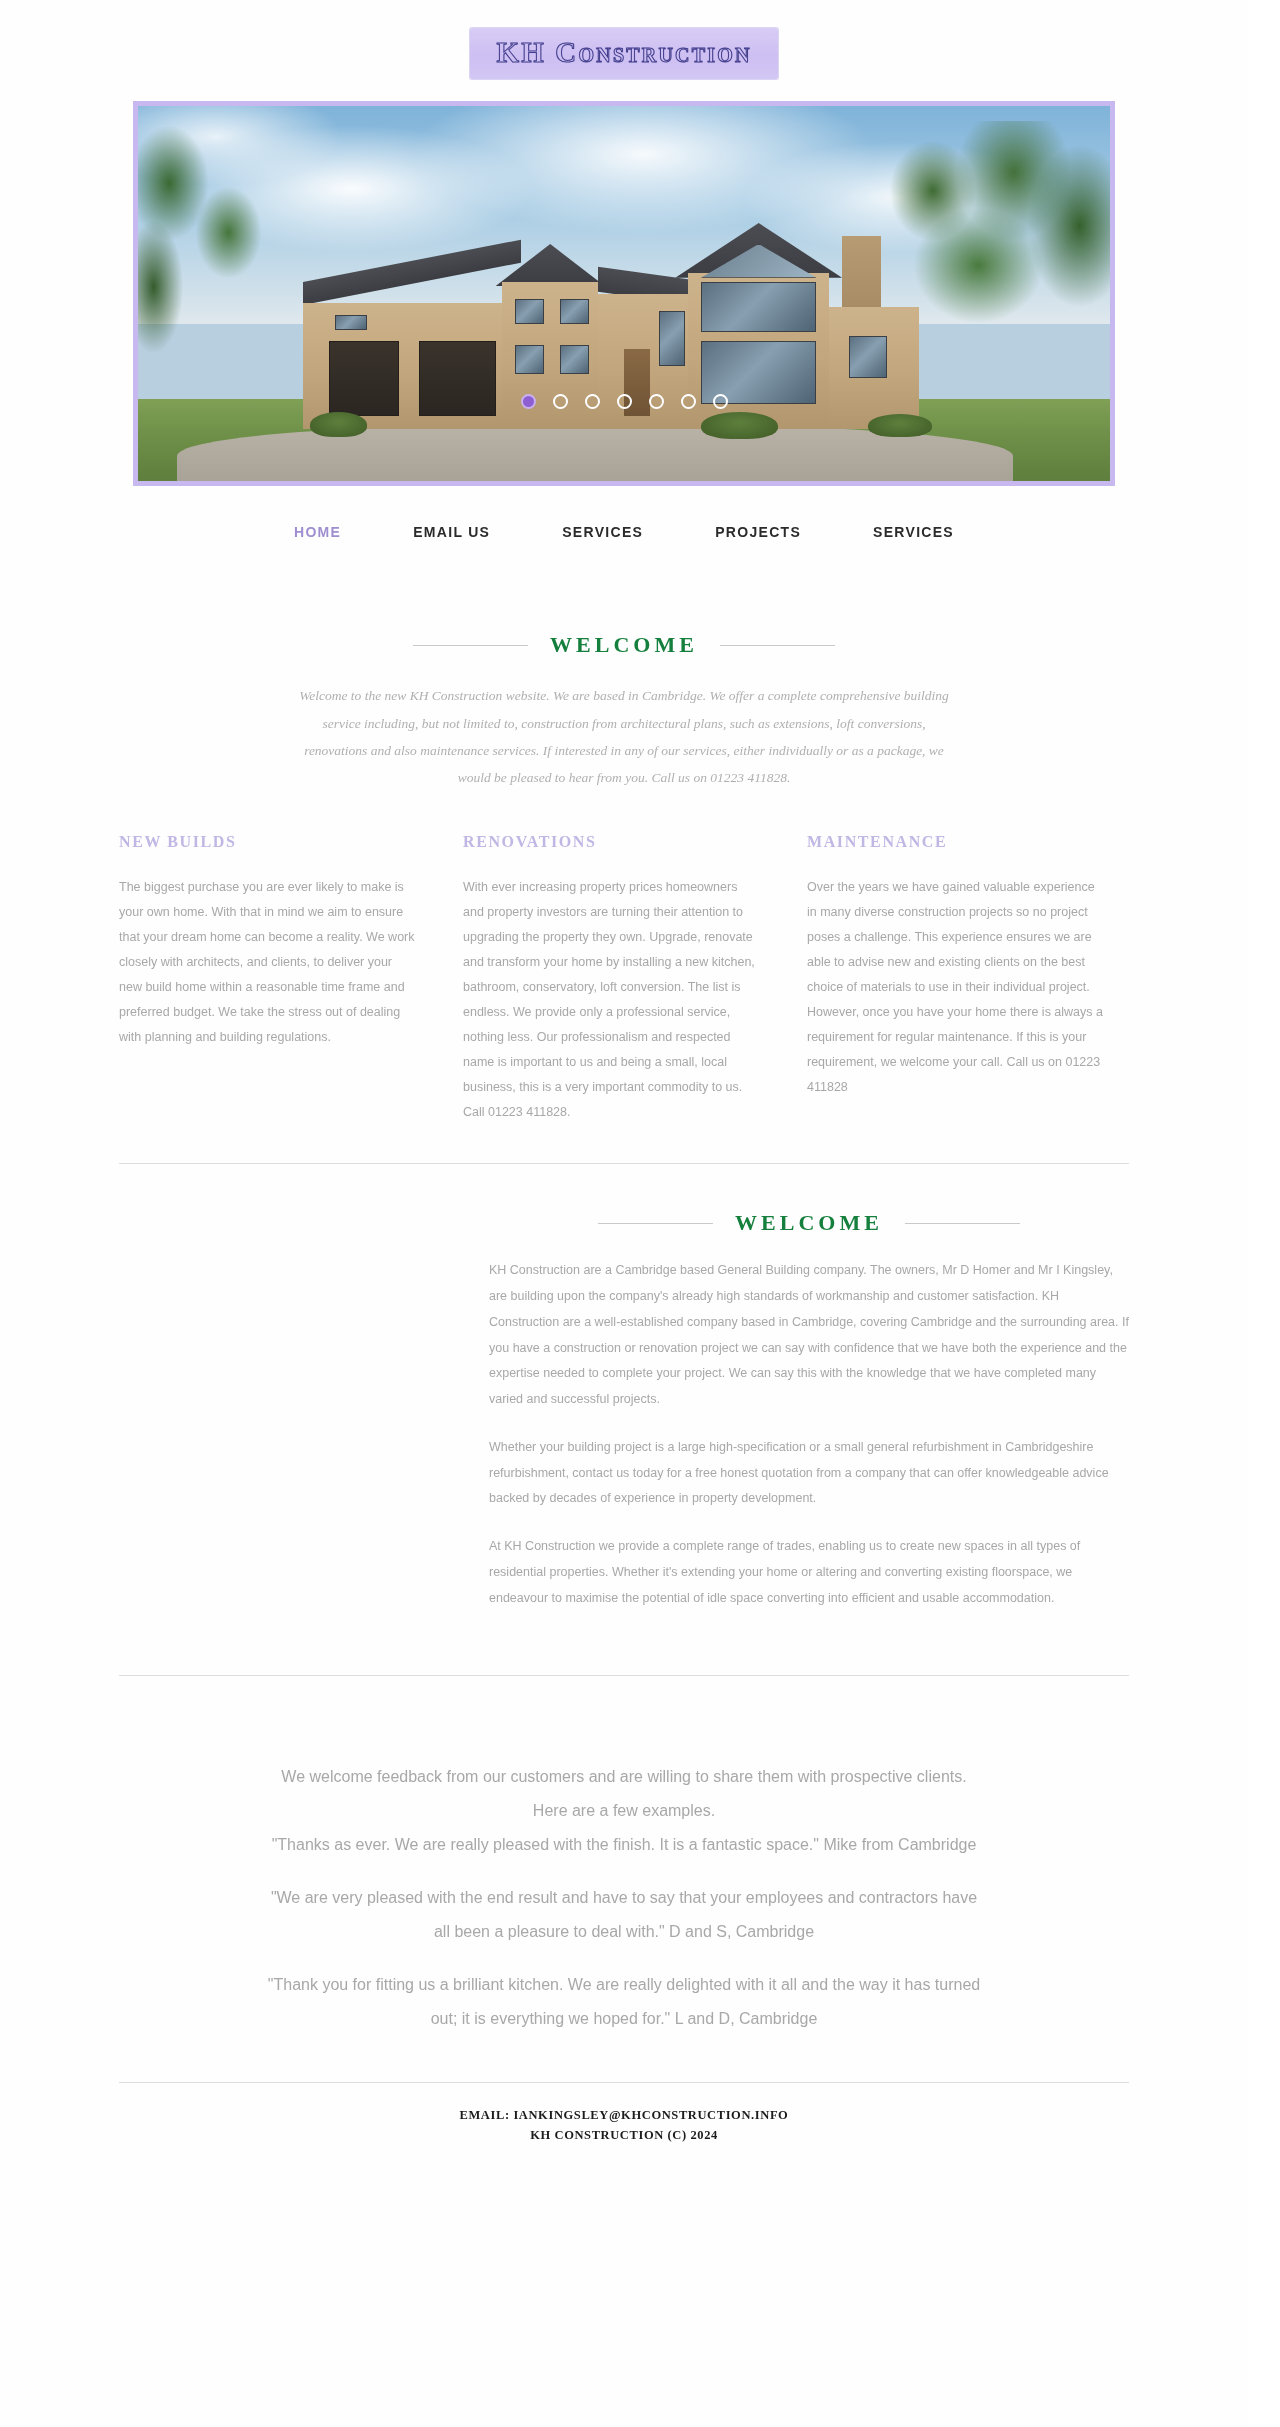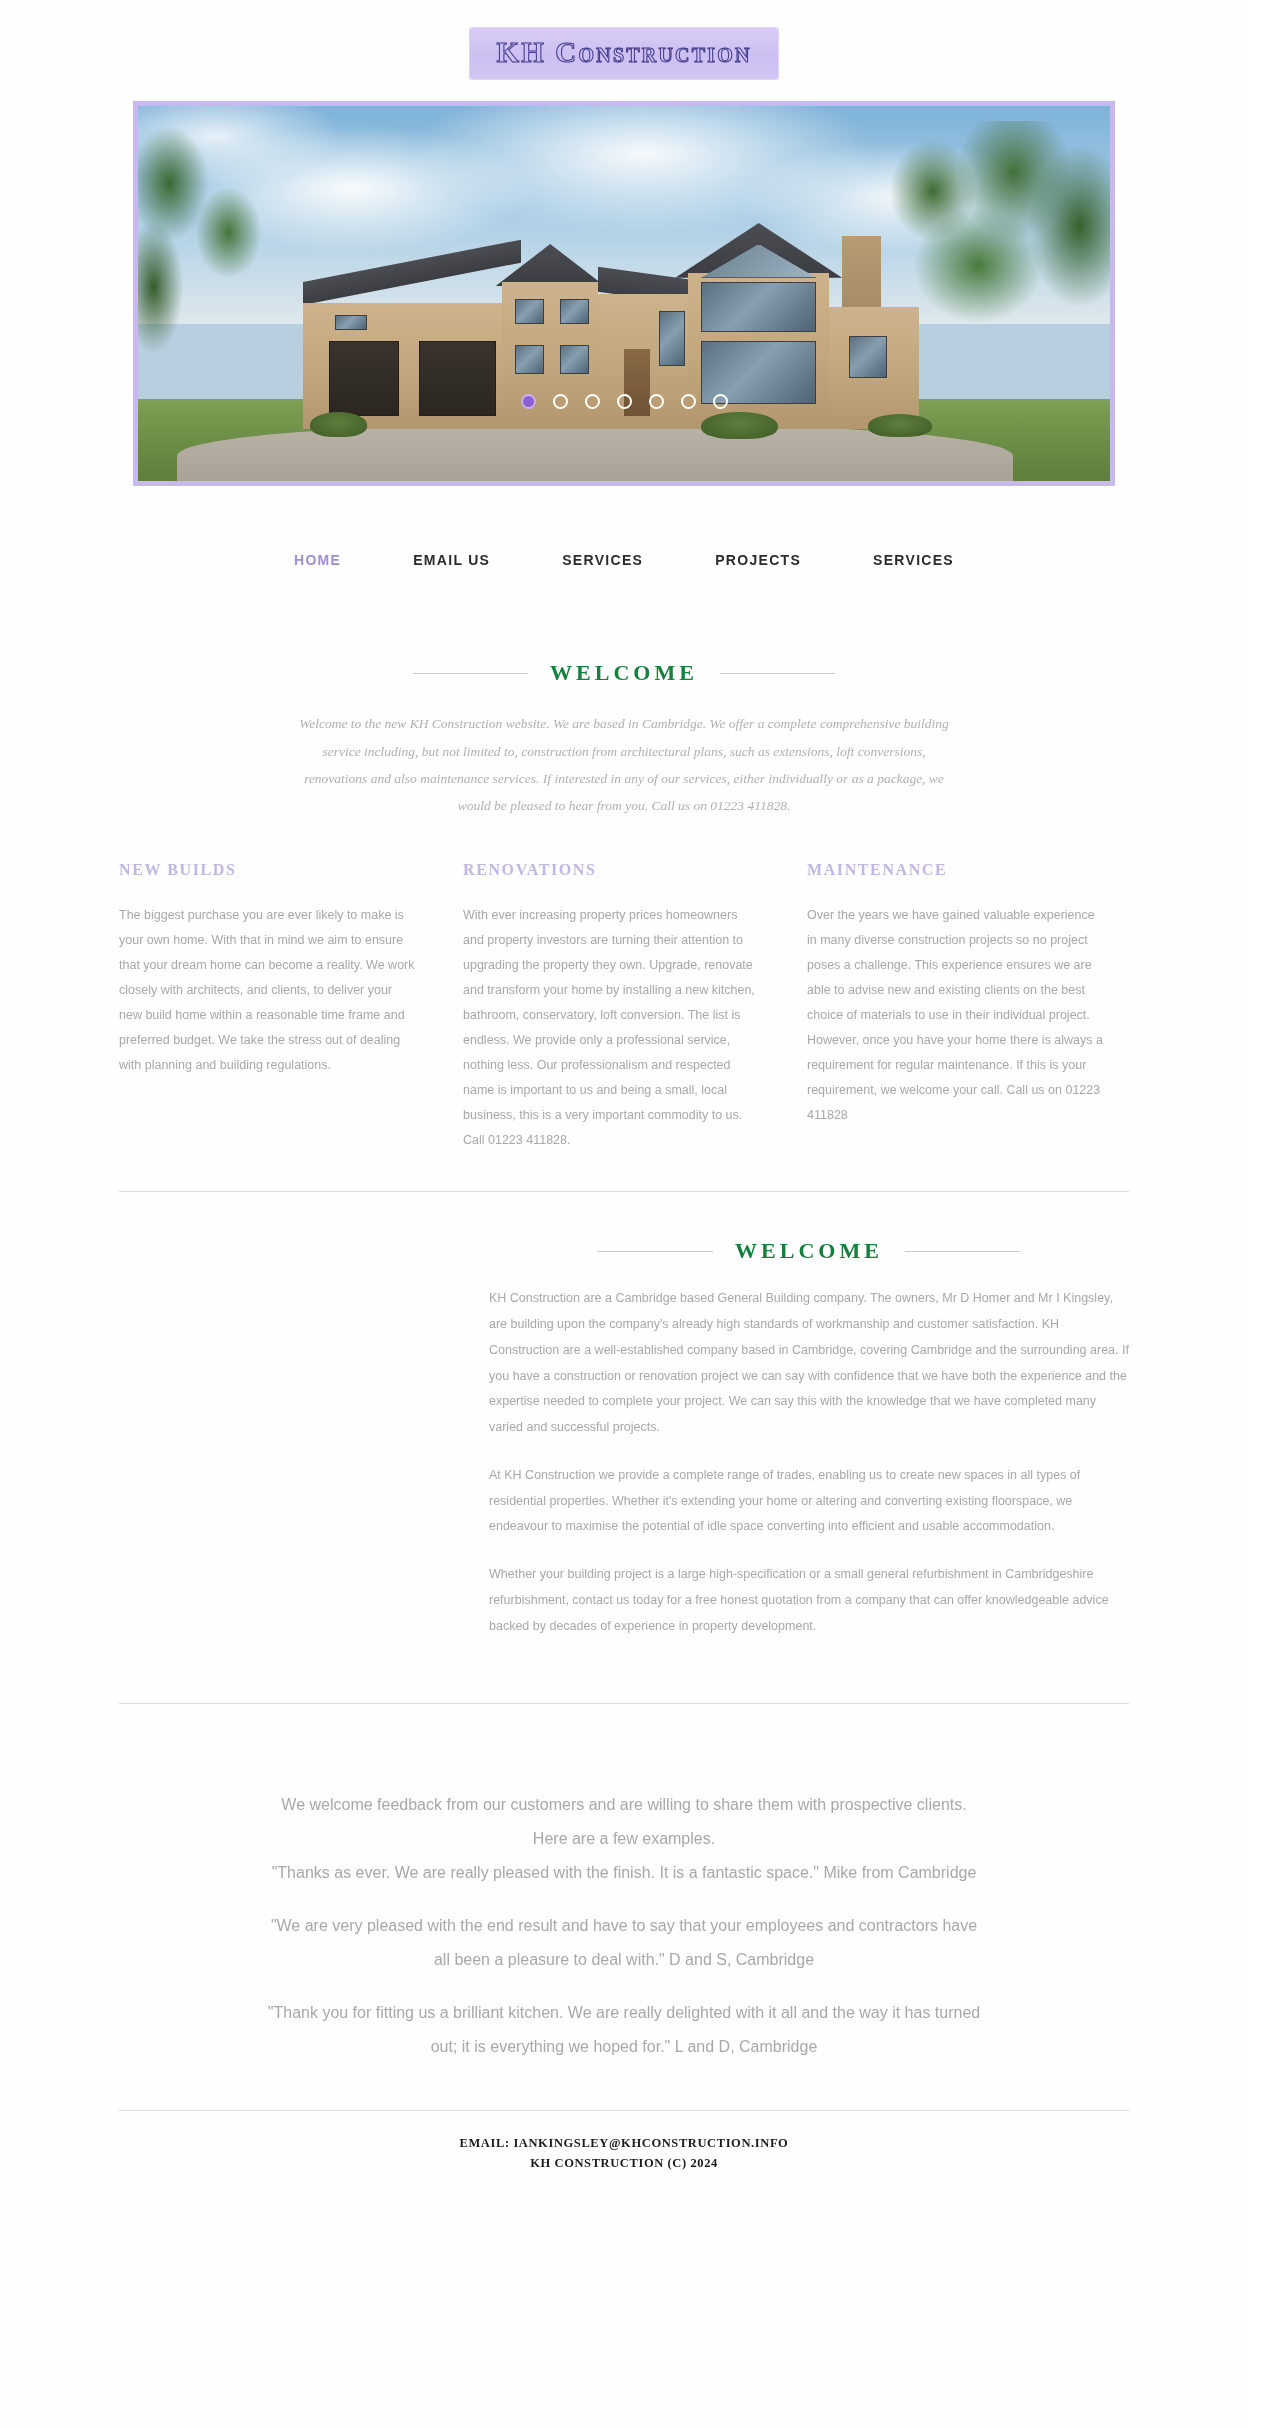--- a/index.html
+++ b/index.html
@@ -157,21 +157,21 @@
     background: transparent;
     cursor: pointer;
   }
   .dot.active {
     background: #8e5fd3;
     border-color: #c9b0ee;
   }
 
   
   .main-nav {
-    margin-top: 60px;
+    margin-top: 32px;
     display: flex;
     justify-content: center;
     gap: 0;
   }
   .nav-item {
     font-family: "Liberation Sans", sans-serif;
     font-size: 14px;
     font-weight: 700;
     letter-spacing: 1.3px;
     color: #2b2b2b;
@@ -401,22 +401,22 @@
   <section class="about-section">
     <div class="about-left"></div>
     <div class="about-right">
       <div class="section-heading">
         <span class="rule"></span>
         <span class="title">WELCOME</span>
         <span class="rule"></span>
       </div>
       <div class="about-copy">
         <p>KH Construction are a Cambridge based General Building company. The owners, Mr D Homer and Mr I Kingsley, are building upon the company's already high standards of workmanship and customer satisfaction. KH Construction are a well-established company based in Cambridge, covering Cambridge and the surrounding area. If you have a construction or renovation project we can say with confidence that we have both the experience and the expertise needed to complete your project. We can say this with the knowledge that we have completed many varied and successful projects.</p>
+        <p>Whether your building project is a large high-specification or a small general refurbishment in Cambridgeshire refurbishment, contact us today for a free honest quotation from a company that can offer knowledgeable advice backed by decades of experience in property development.</p>
         <p>At KH Construction we provide a complete range of trades, enabling us to create new spaces in all types of residential properties. Whether it's extending your home or altering and converting existing floorspace, we endeavour to maximise the potential of idle space converting into efficient and usable accommodation.</p>
-        <p>Whether your building project is a large high-specification or a small general refurbishment in Cambridgeshire refurbishment, contact us today for a free honest quotation from a company that can offer knowledgeable advice backed by decades of experience in property development.</p>
       </div>
     </div>
   </section>
 
   <div class="hr-wide" style="margin-top:64px;"></div>
 
   <section class="testimonials">
     <div class="testi-copy">
       <p>We welcome feedback from our customers and are willing to share them with prospective clients. Here are a few examples.</p>
       <p style="margin-top:0;">"Thanks as ever. We are really pleased with the finish. It is a fantastic space." Mike from Cambridge</p>

